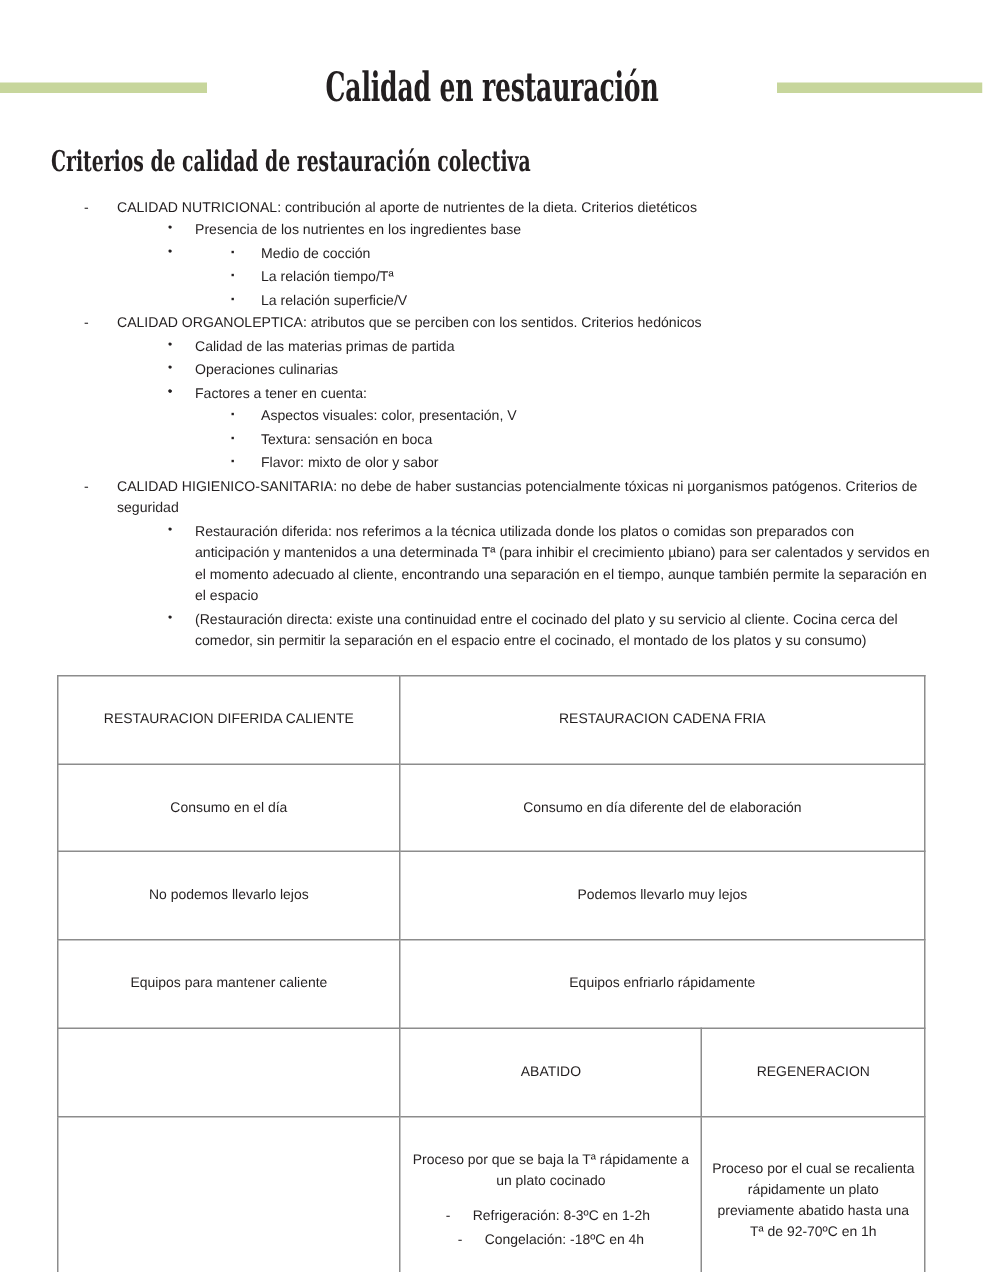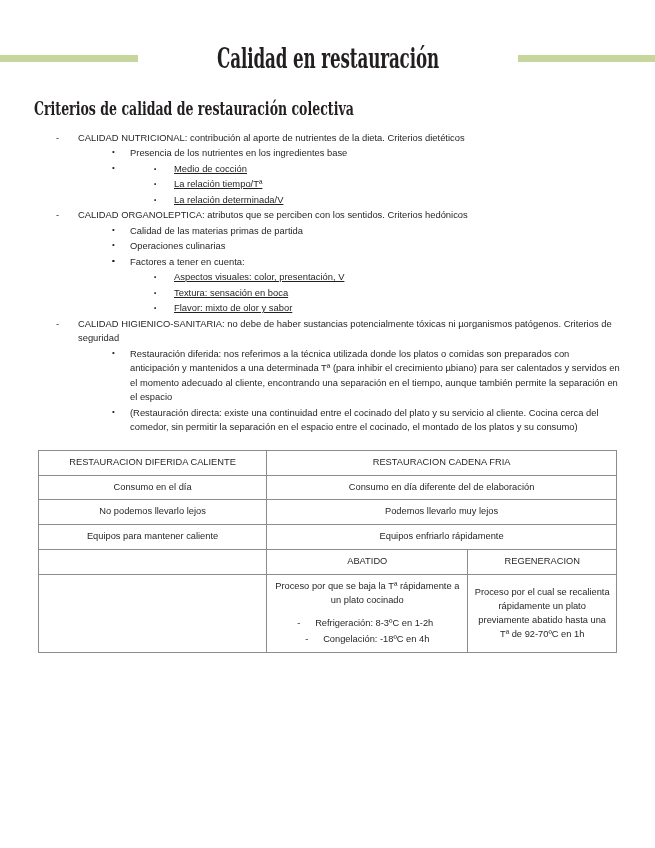--- a/index.html
+++ b/index.html
@@ -86,36 +86,36 @@
   }
   .li .tx { display: block; }
 
   
   .lvl1 { padding-left: 44px; margin-left: 0; }
   .lvl1 .mk { left: 22px; font-size: 9.4px; }
   
   .lvl2 { padding-left: 96px; }
   .lvl2 .mk { left: 78px; font-size: 8px; line-height: 1.6; }
   
-  .lvl3 { padding-left: 140px; text-decoration: underline; }
+  .lvl3 { padding-left: 140px; }
   .lvl3 .mk { left: 120px; font-size: 6.4px; line-height: 2.1; }
 
   
   .tbl-wrap { margin: 15px 0 0 38px; }
   table.grid {
     border-collapse: collapse;
     width: 579px;
     font-size: 9.3px;
     line-height: 1.5;
   }
   table.grid td {
     border: 1px solid #8c8c8c;
     text-align: center;
     vertical-align: middle;
-    padding: 5px 6px;
+    padding: 22px 6px;
   }
   td.blank {
     border: none;
   }
   td.c-left  { width: 235px; }
   td.c-right { width: 344px; }
   td.c-ab    { width: 200px; }
   td.c-rg    { width: 144px; }
 
   .cellbody { margin: 0; }
@@ -168,21 +168,21 @@
       <span class="tx">Medio de cocción</span>
     </div>
 
     <div class="li lvl3">
       <span class="mk">▪</span>
       <span class="tx">La relación tiempo/Tª</span>
     </div>
 
     <div class="li lvl3">
       <span class="mk">▪</span>
-      <span class="tx">La relación determinada/V</span>
+      <span class="tx">La relación superficie/V</span>
     </div>
 
     <div class="li lvl1">
       <span class="mk">-</span>
       <span class="tx">CALIDAD ORGANOLEPTICA: atributos que se perciben con los sentidos. Criterios hedónicos</span>
     </div>
 
     <div class="li lvl2">
       <span class="mk">•</span>
       <span class="tx">Calidad de las materias primas de partida</span>

